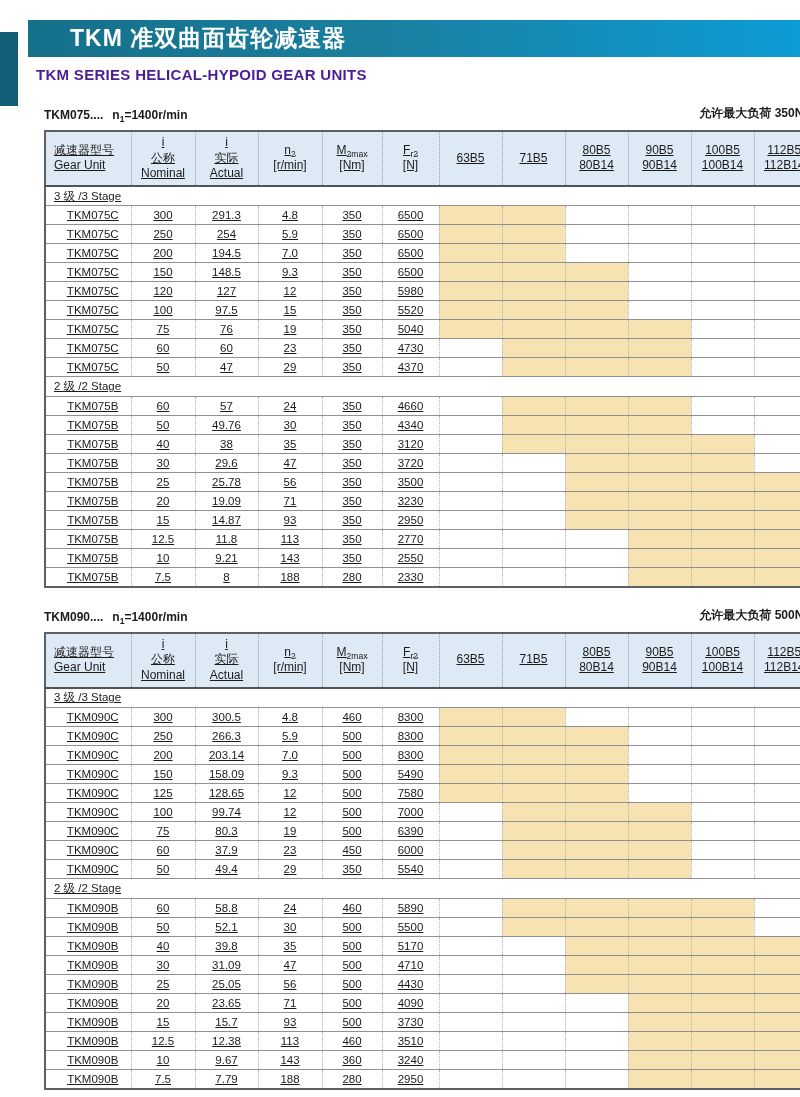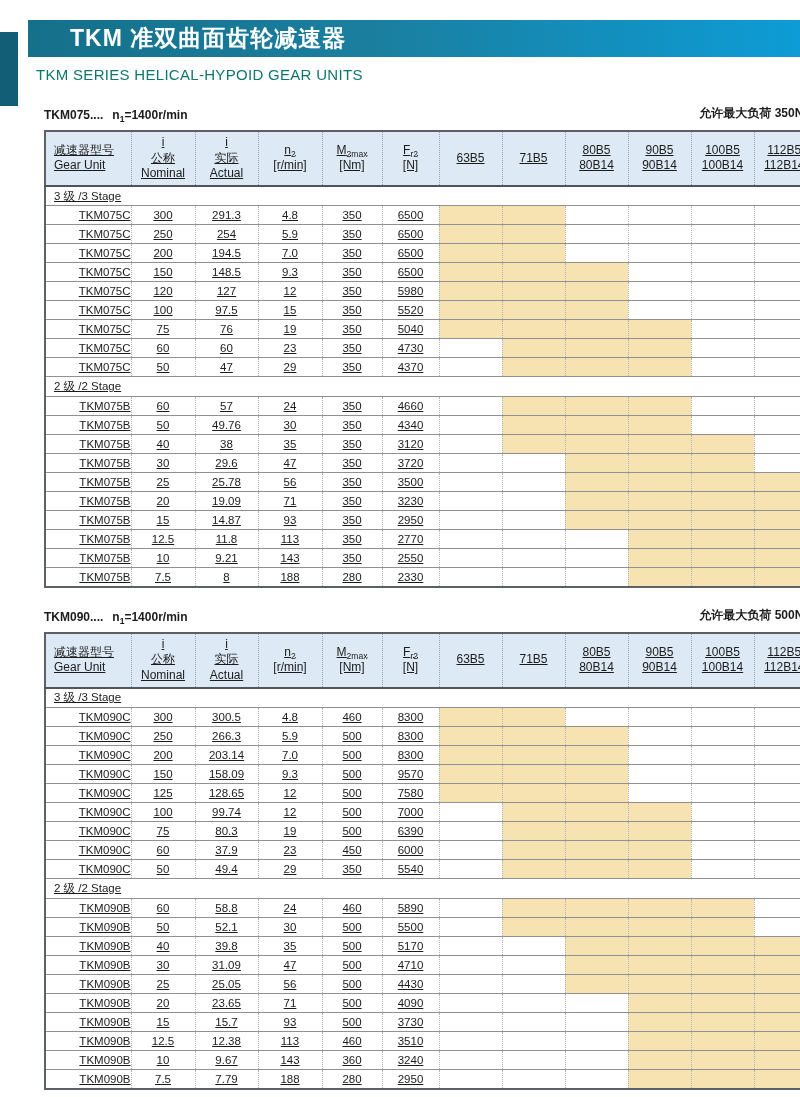--- a/index.html
+++ b/index.html
@@ -18,21 +18,21 @@
     background: #115e76;
   }
   .banner {
     margin: 20px 0 0 28px; height: 37px;
     background: linear-gradient(90deg, #15708a 0%, #1a7f9f 45%, #0d9cd6 100%);
     color: #ffffff; font-size: 23px; font-weight: bold; letter-spacing: 1px;
     display: flex; align-items: center; padding-left: 42px;
   }
   .subtitle {
     margin: 9px 0 0 36px;
-    color: #0f766e; font-size: 15px; font-weight: normal; letter-spacing: 0.3px;
+    color: #4c1d95; font-size: 15px; font-weight: bold; letter-spacing: 0.3px;
   }
 
   .content { margin-left: 18px; width: 770px; padding-left: 26px; }
   .table-title {
     display: flex; justify-content: space-between; align-items: flex-end;
     font-size: 12px; font-weight: bold; height: 15px;
   }
   .table-title.t1 { margin-top: 24px; margin-bottom: 8px; }
   .table-title.t2 { margin-top: 21px; margin-bottom: 8px; text-align: center; }
   .sp { display: inline-block; width: 9px; }
@@ -52,21 +52,21 @@
     height: 50px; padding: 3px 0; box-sizing: border-box;
   }
   th:first-child { border-left: none; text-align: left; padding-left: 8px; }
   td {
     border-left: 1px dotted #b3b3b3;
     border-bottom: 1px solid #8f9194;
     text-align: center; font-size: 11.5px;
     height: 19px; padding: 0; box-sizing: border-box;
   }
   td:first-child { border-left: none; }
-  td.model { text-align: right; padding-left: 9px; margin-top: 44px; }
+  td.model { text-align: center; padding-left: 9px; margin-top: 44px; }
   td.divider { text-align: left; padding-left: 8px; height: 20px; }
   td.hl { background: #f7e2b2; }
 </style>
 </head>
 <body>
 
 <div class="page">
   <div class="left-bar"></div>
 
   <div class="banner">
@@ -543,21 +543,21 @@
             <td></td>
             <td></td>
             <td></td>
           </tr>
           <tr>
             <td class="model">TKM090C</td>
             <td>150</td>
             <td>158.09</td>
             <td>9.3</td>
             <td>500</td>
-            <td>9570</td>
+            <td>5490</td>
             <td class="hl"></td>
             <td class="hl"></td>
             <td class="hl"></td>
             <td></td>
             <td></td>
             <td></td>
           </tr>
           <tr>
             <td class="model">TKM090C</td>
             <td>125</td>

